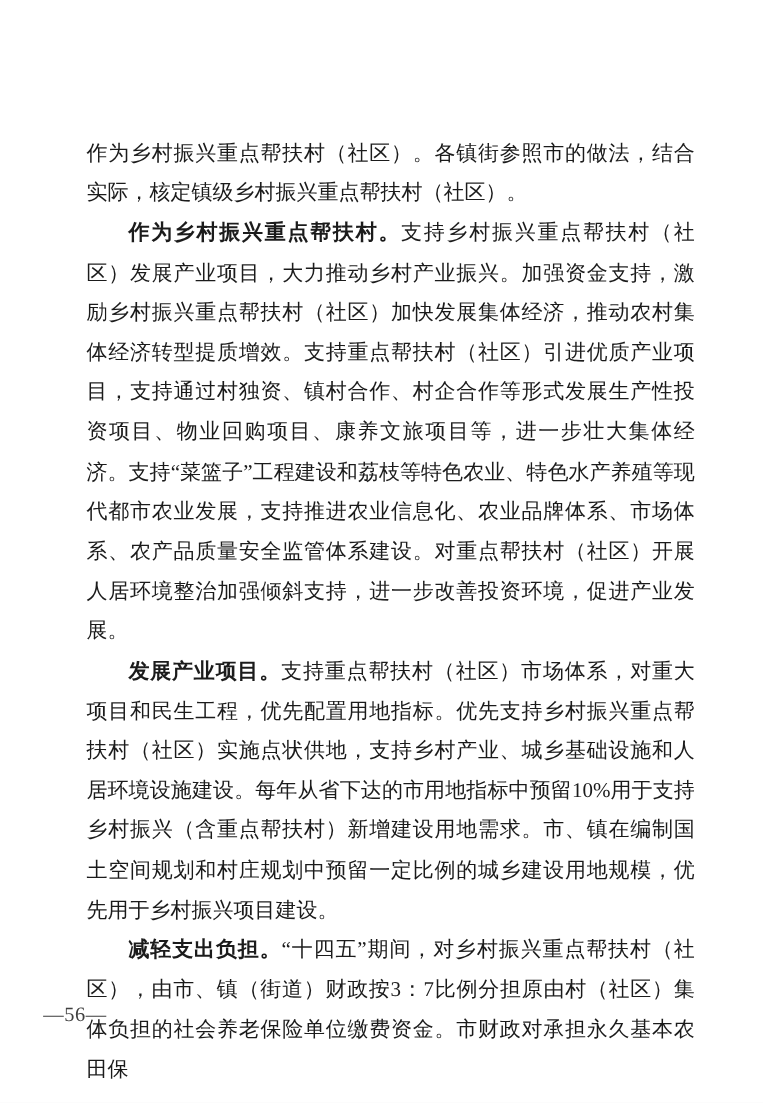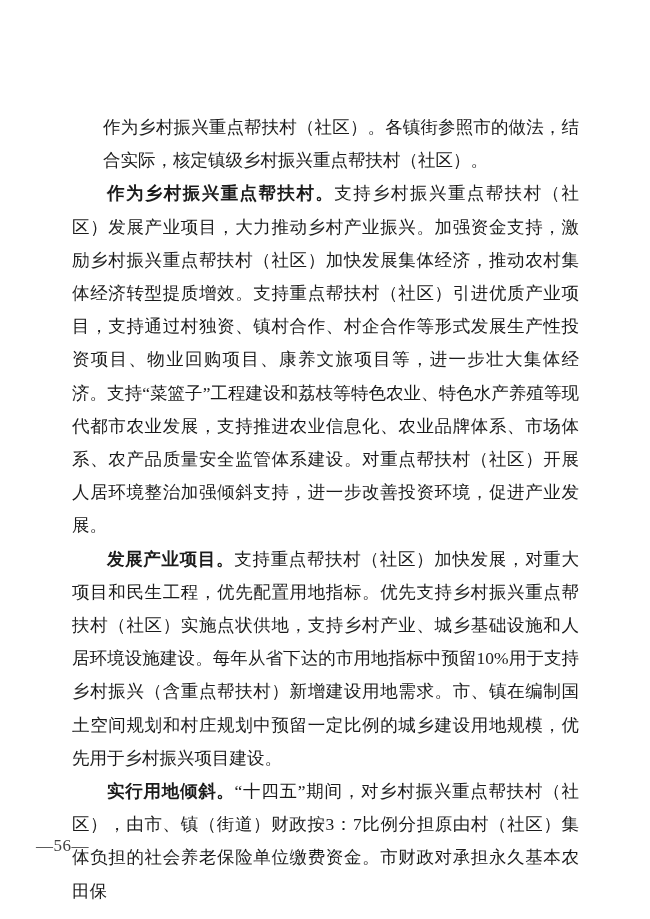--- a/index.html
+++ b/index.html
@@ -29,21 +29,20 @@
     line-height: 33.2px;
     text-align: justify;
     text-justify: inter-ideograph;
   }
   .para {
     margin: 0;
     text-indent: 2em;
   }
   .para.no-indent {
     text-indent: 0;
-    margin-left: 31px;
   }
   .lead {
     font-weight: 700;
     font-family: "Liberation Sans", "DejaVu Sans", sans-serif;
   }
   .page-number {
     position: absolute;
     left: 36px;
     top: 834px;
     font-size: 17px;
@@ -55,20 +54,20 @@
 </head>
 <body>
 
 <div class="page">
   <div class="content">
 
     <p class="para no-indent"><span>作为乡村振兴重点帮扶村（社区）。各镇街参照市的做法，结合实际，核定镇级乡村振兴重点帮扶村（社区）。</span></p>
 
     <p class="para"><span class="lead">作为乡村振兴重点帮扶村。</span><span>支持乡村振兴重点帮扶村（社区）发展产业项目，大力推动乡村产业振兴。加强资金支持，激励乡村振兴重点帮扶村（社区）加快发展集体经济，推动农村集体经济转型提质增效。支持重点帮扶村（社区）引进优质产业项目，支持通过村独资、镇村合作、村企合作等形式发展生产性投资项目、物业回购项目、康养文旅项目等，进一步壮大集体经济。支持“菜篮子”工程建设和荔枝等特色农业、特色水产养殖等现代都市农业发展，支持推进农业信息化、农业品牌体系、市场体系、农产品质量安全监管体系建设。对重点帮扶村（社区）开展人居环境整治加强倾斜支持，进一步改善投资环境，促进产业发展。</span></p>
 
-    <p class="para"><span class="lead">发展产业项目。</span><span>支持重点帮扶村（社区）加快发展，对重大项目和民生工程，优先配置用地指标。优先支持乡村振兴重点帮扶村（社区）实施点状供地，支持乡村产业、城乡基础设施和人居环境设施建设。每年从省下达的市用地指标中预留10%用于支持乡村振兴（含重点帮扶村）新增建设用地需求。市、镇在编制国土空间规划和村庄规划中预留一定比例的城乡建设用地规模，优先用于乡村振兴项目建设。</span></p>
+    <p class="para"><span class="lead">发展产业项目。</span><span>支持重点帮扶村（社区）市场体系，对重大项目和民生工程，优先配置用地指标。优先支持乡村振兴重点帮扶村（社区）实施点状供地，支持乡村产业、城乡基础设施和人居环境设施建设。每年从省下达的市用地指标中预留10%用于支持乡村振兴（含重点帮扶村）新增建设用地需求。市、镇在编制国土空间规划和村庄规划中预留一定比例的城乡建设用地规模，优先用于乡村振兴项目建设。</span></p>
 
-    <p class="para"><span class="lead">实行用地倾斜。</span><span>“十四五”期间，对乡村振兴重点帮扶村（社区），由市、镇（街道）财政按3：7比例分担原由村（社区）集体负担的社会养老保险单位缴费资金。市财政对承担永久基本农田保</span></p>
+    <p class="para"><span class="lead">减轻支出负担。</span><span>“十四五”期间，对乡村振兴重点帮扶村（社区），由市、镇（街道）财政按3：7比例分担原由村（社区）集体负担的社会养老保险单位缴费资金。市财政对承担永久基本农田保</span></p>
 
   </div>
 
   <div class="page-number">—56—</div>
 </div>
 
 </body></html>

